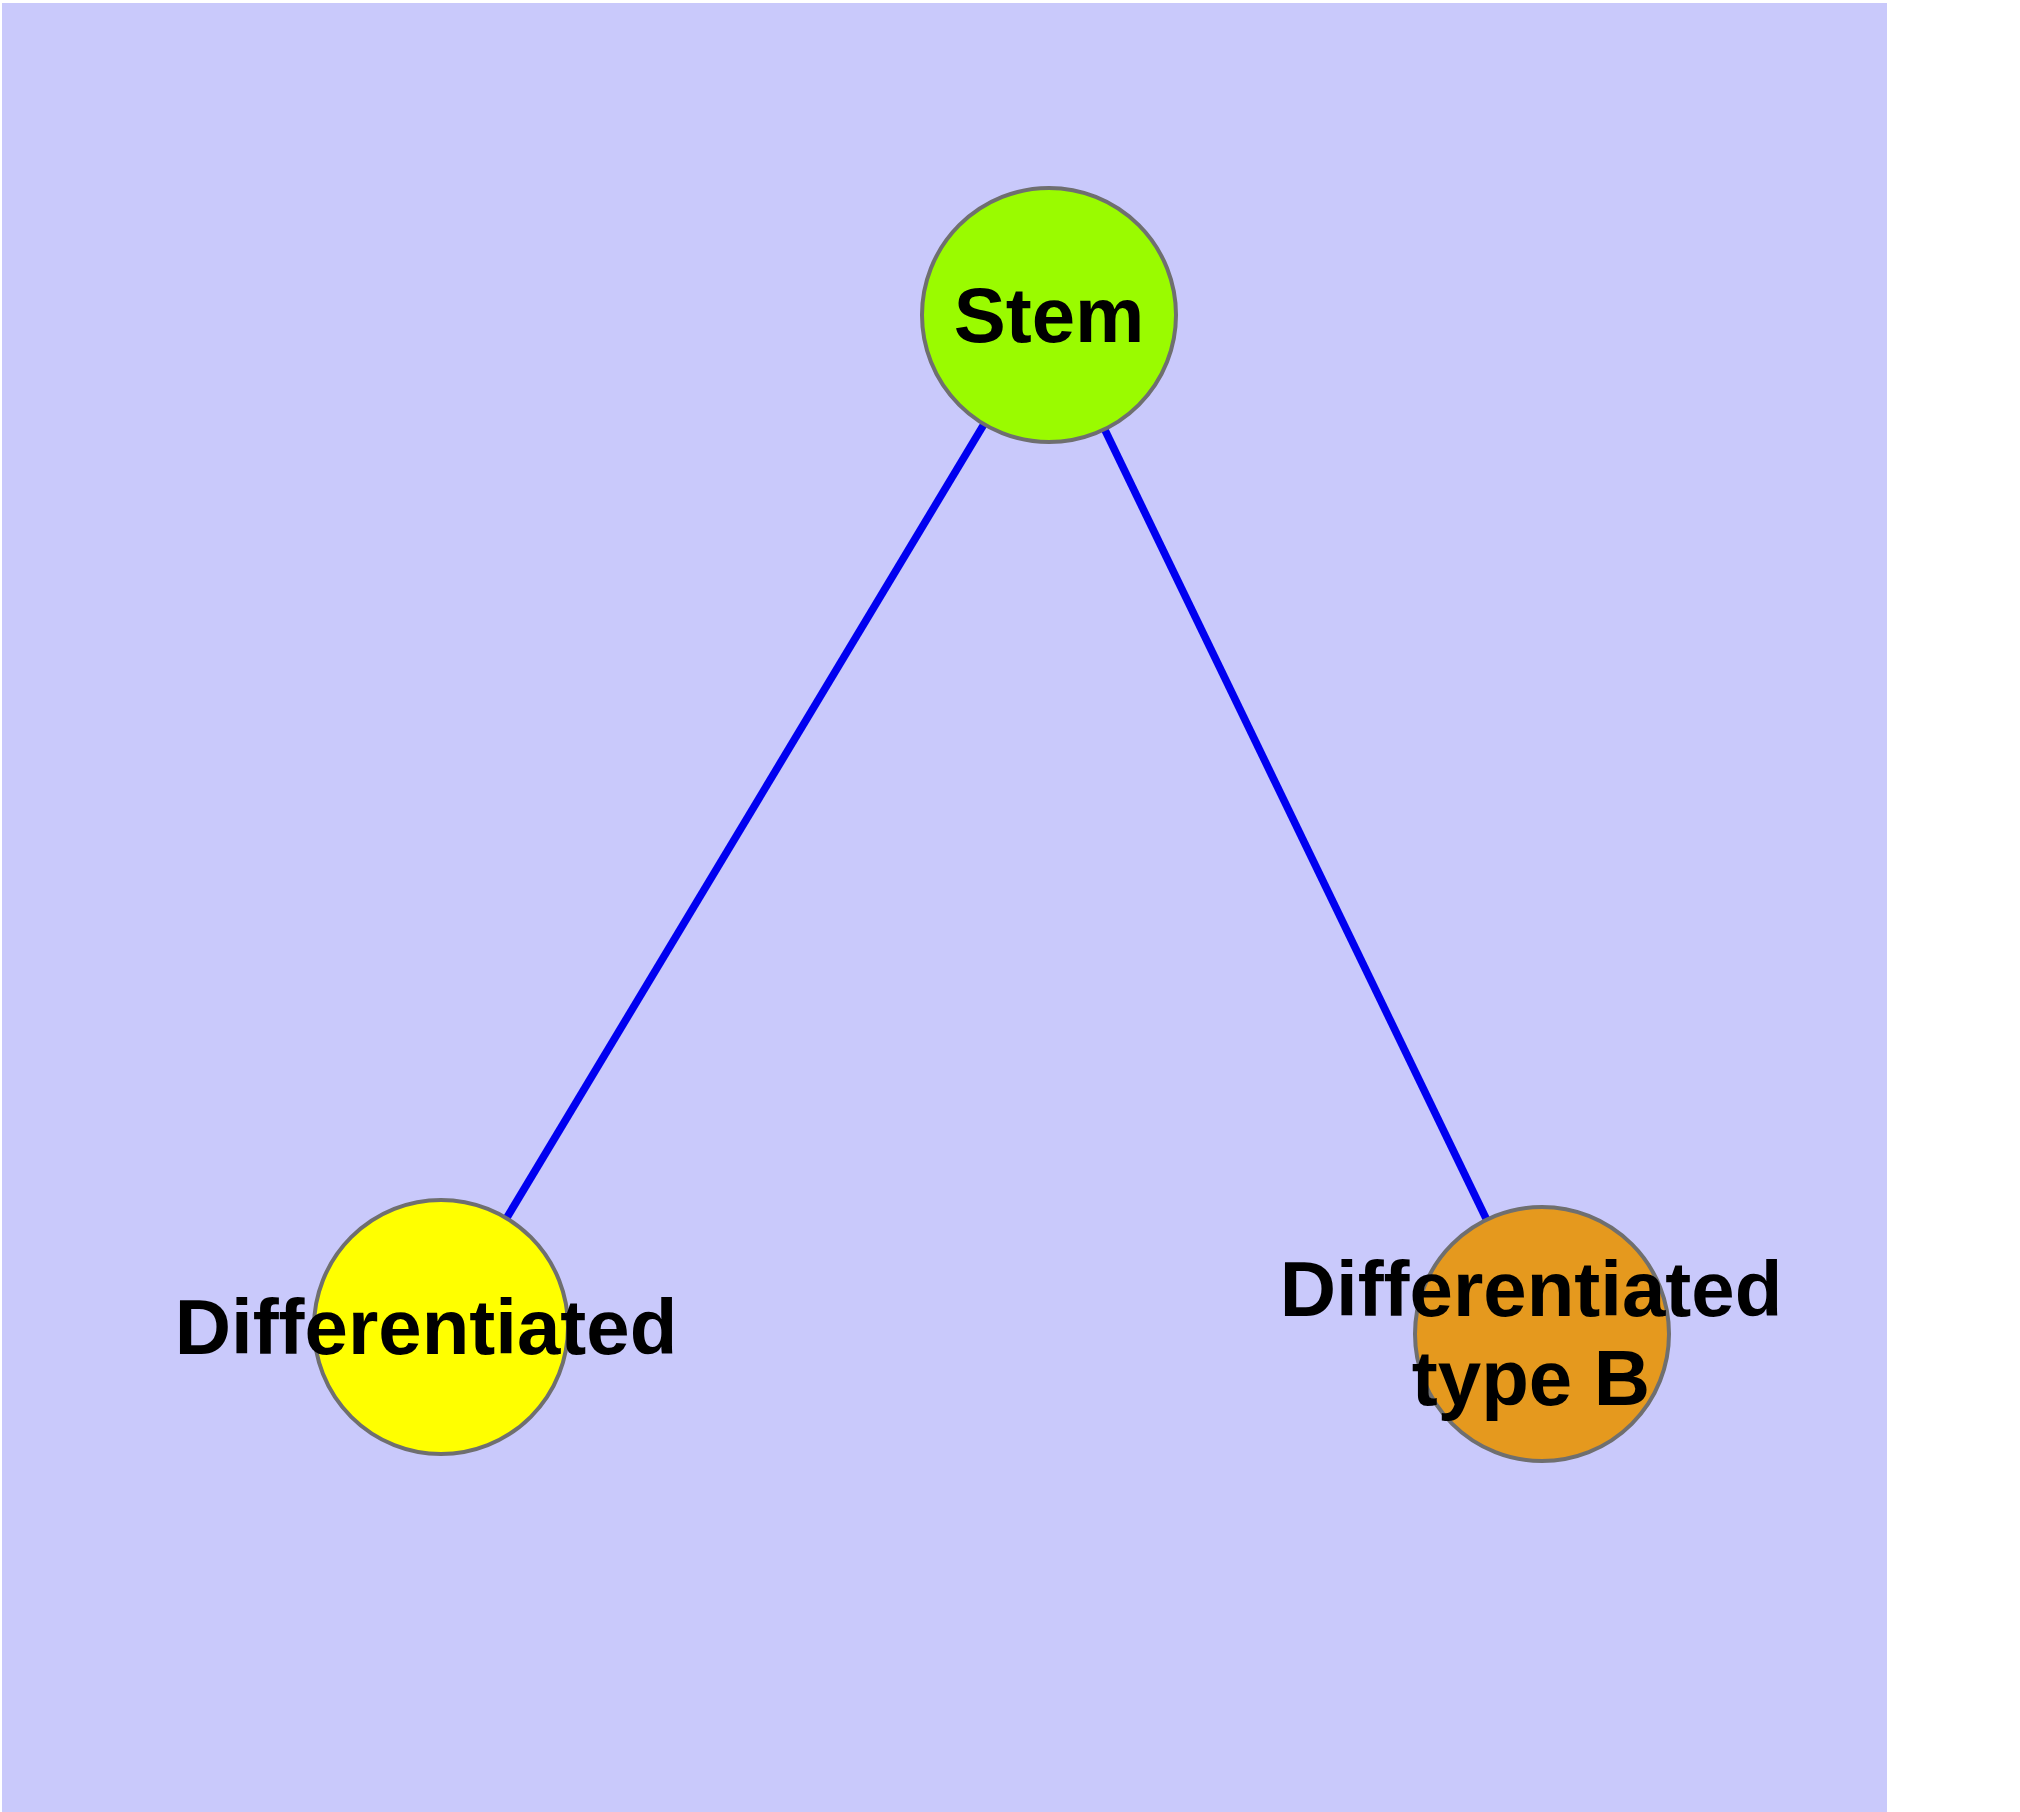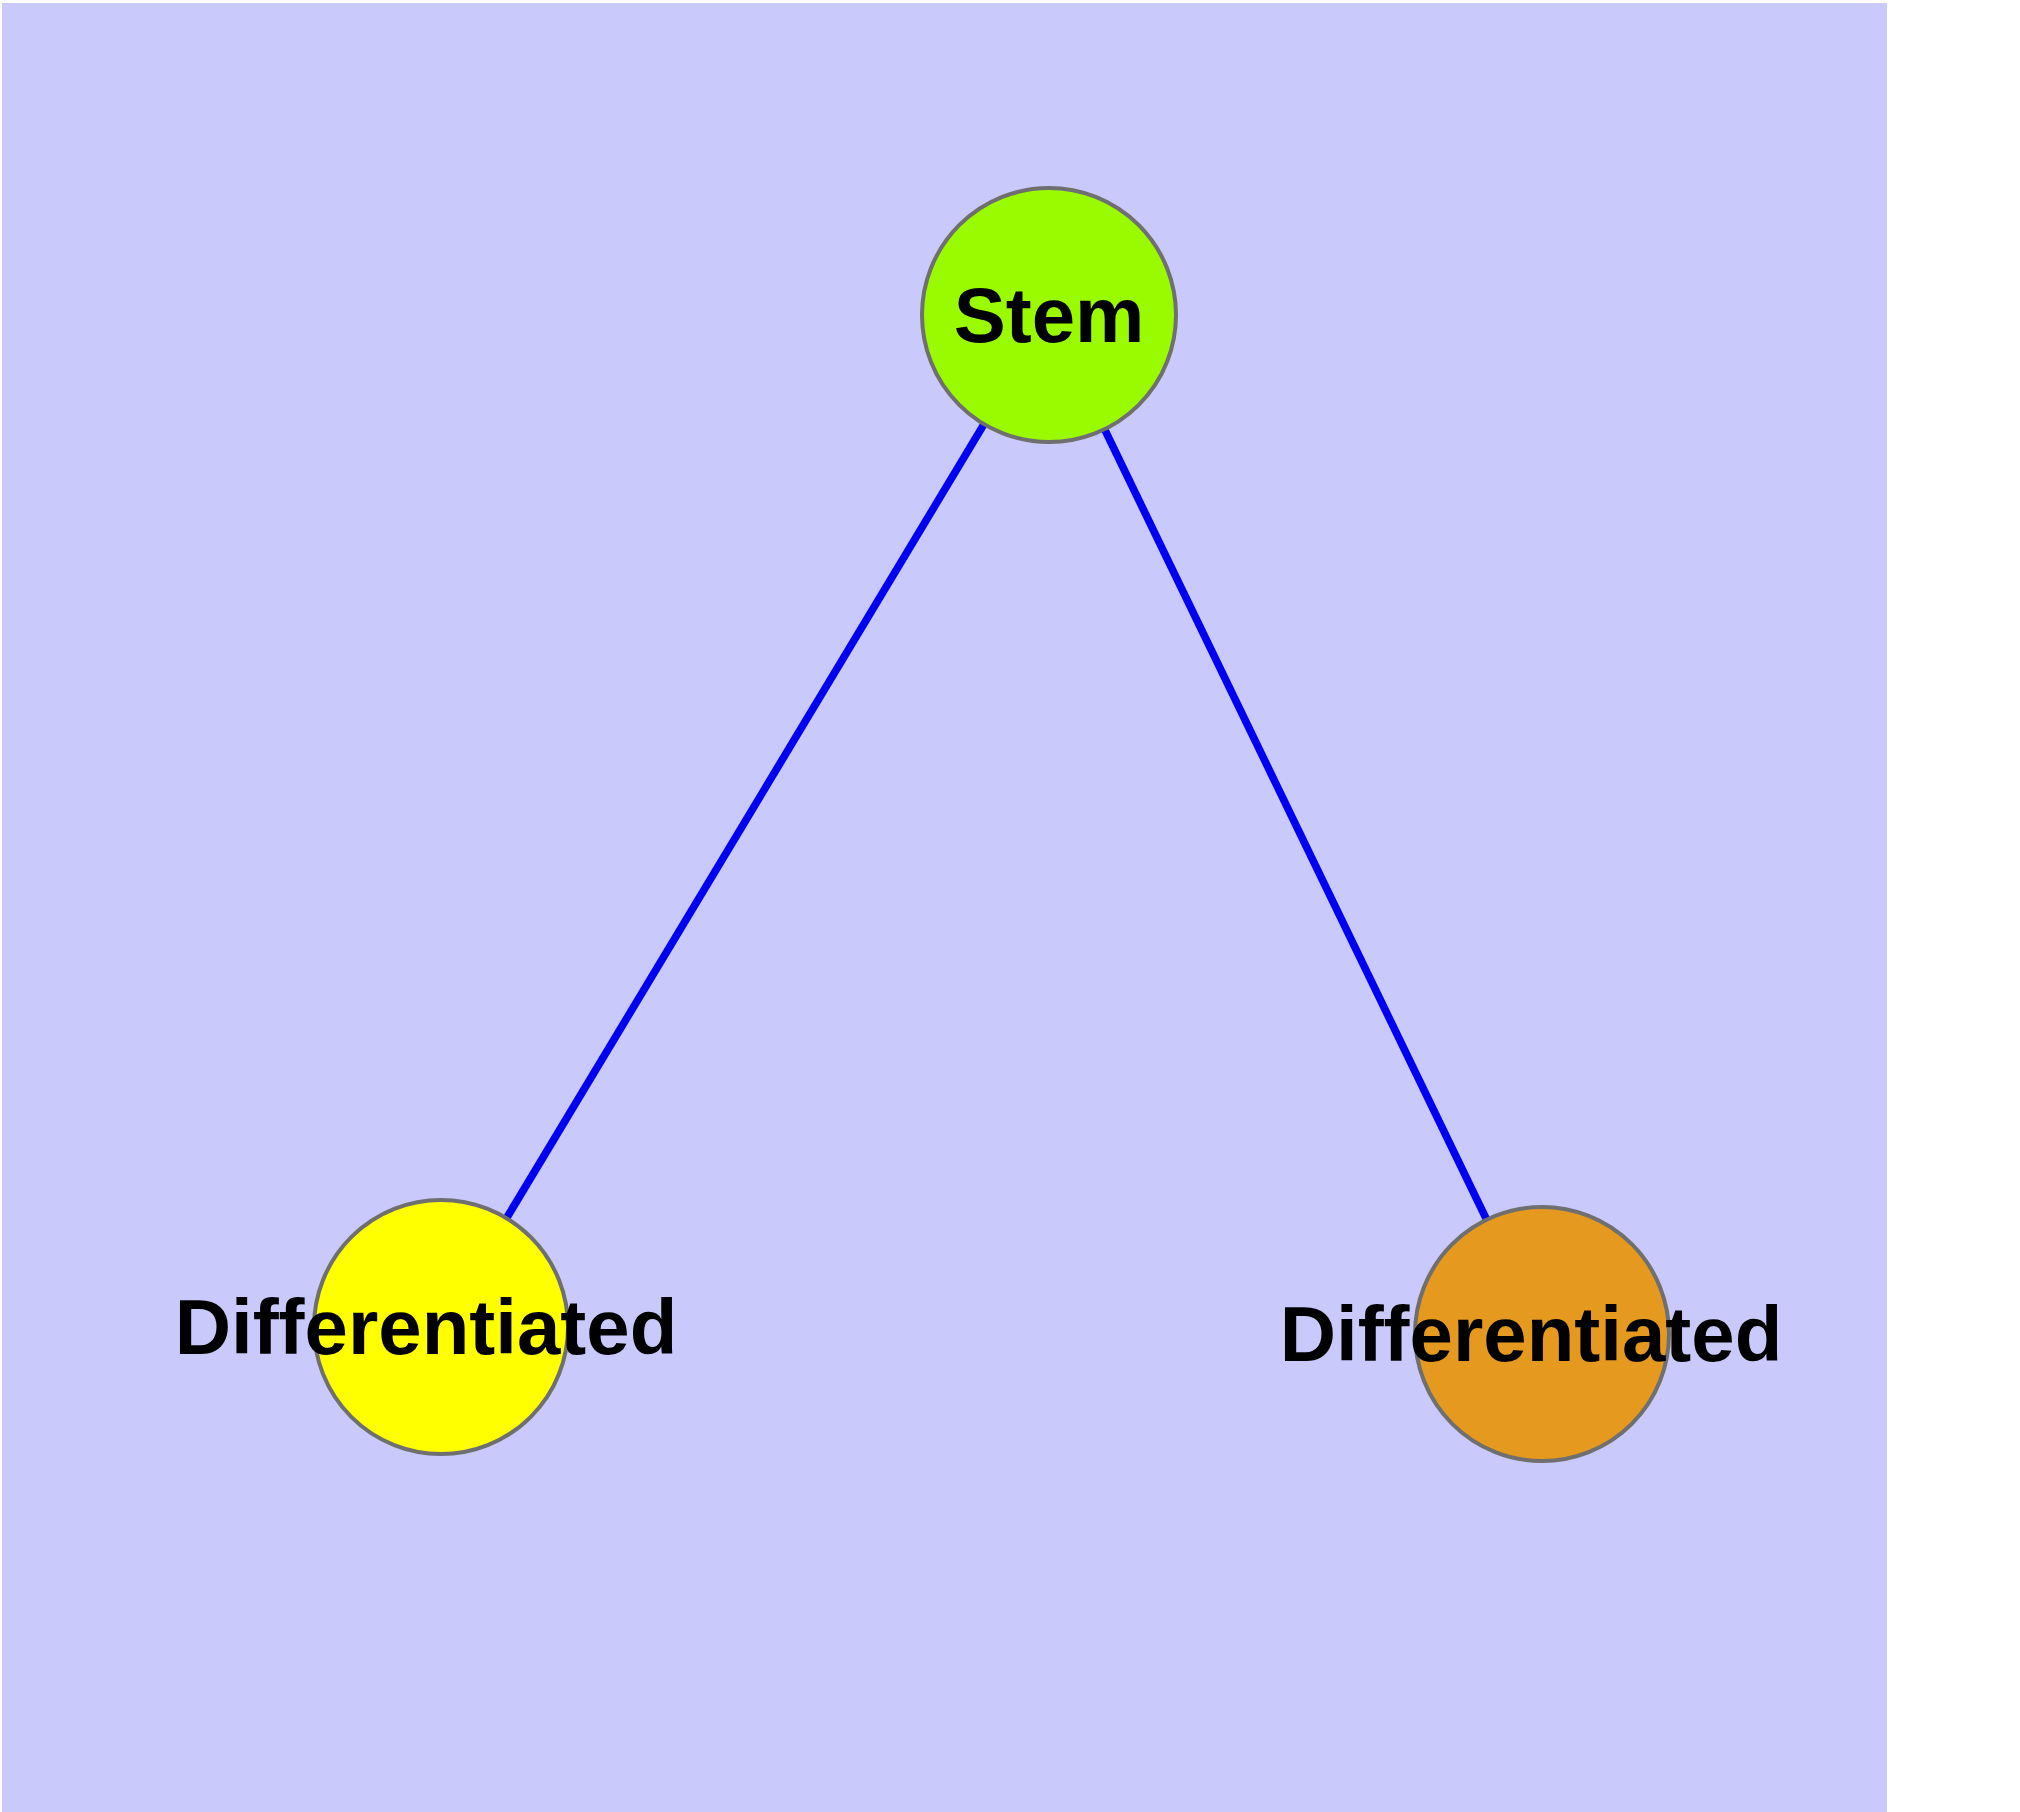--- a/index.html
+++ b/index.html
@@ -66,19 +66,20 @@
     <div>Stem</div>
     <div></div>
   </div>
 
   <div class="node-label" style="left: 426px; top: 1327px; color: rgb(0, 0, 0);">
     <div>Differentiated</div>
   </div>
 
   <div class="node-label" style="left: 1531px; top: 1334px; color: rgb(0, 0, 0);">
     <div>Differentiated</div>
+    <div>type B</div>
   </div>
 
   <div class="strip-top"></div>
   <div class="strip-left"></div>
 
 </div>
 
 
 </body></html>

